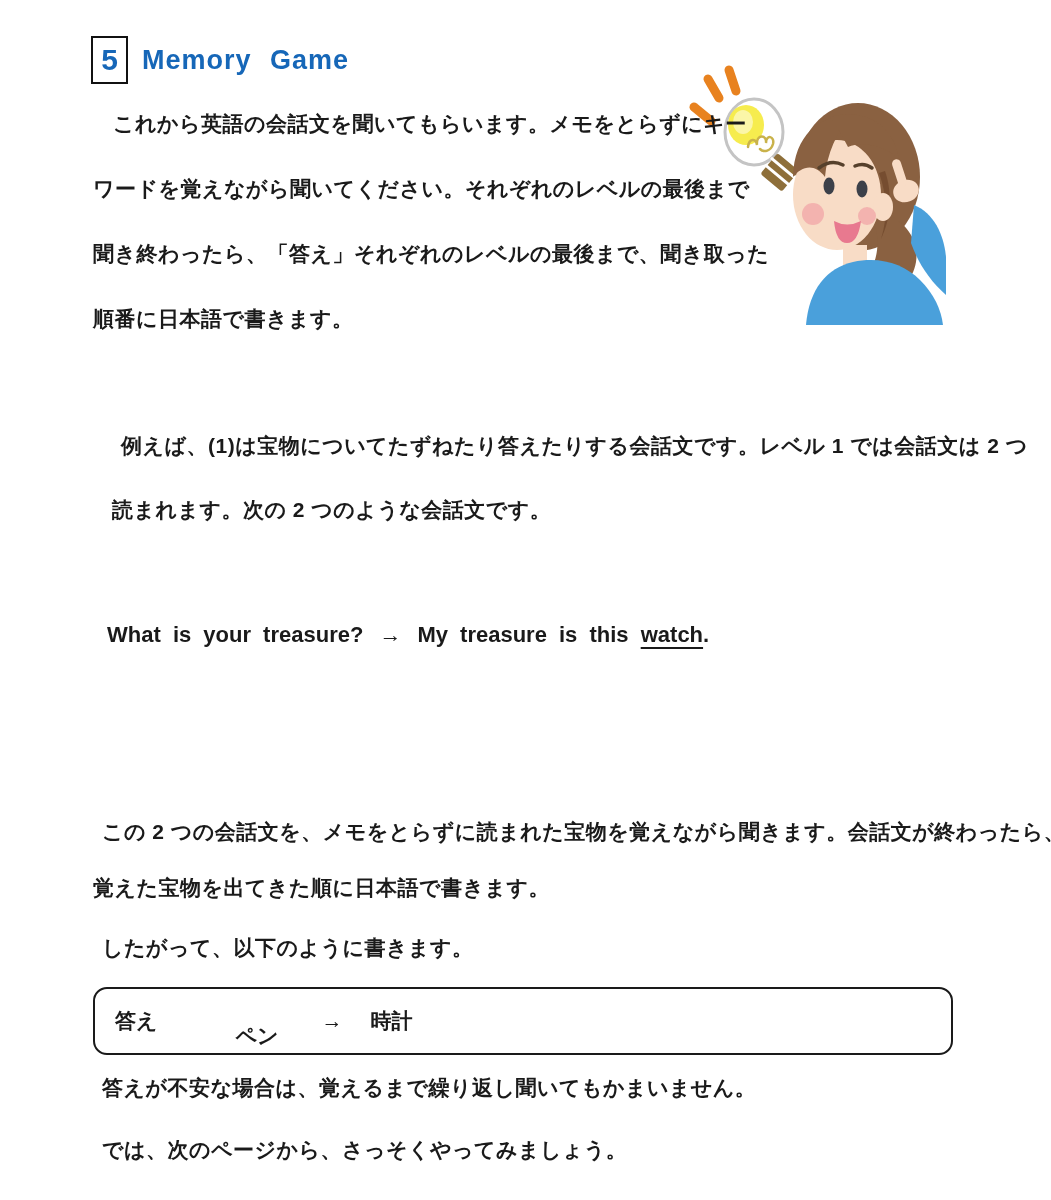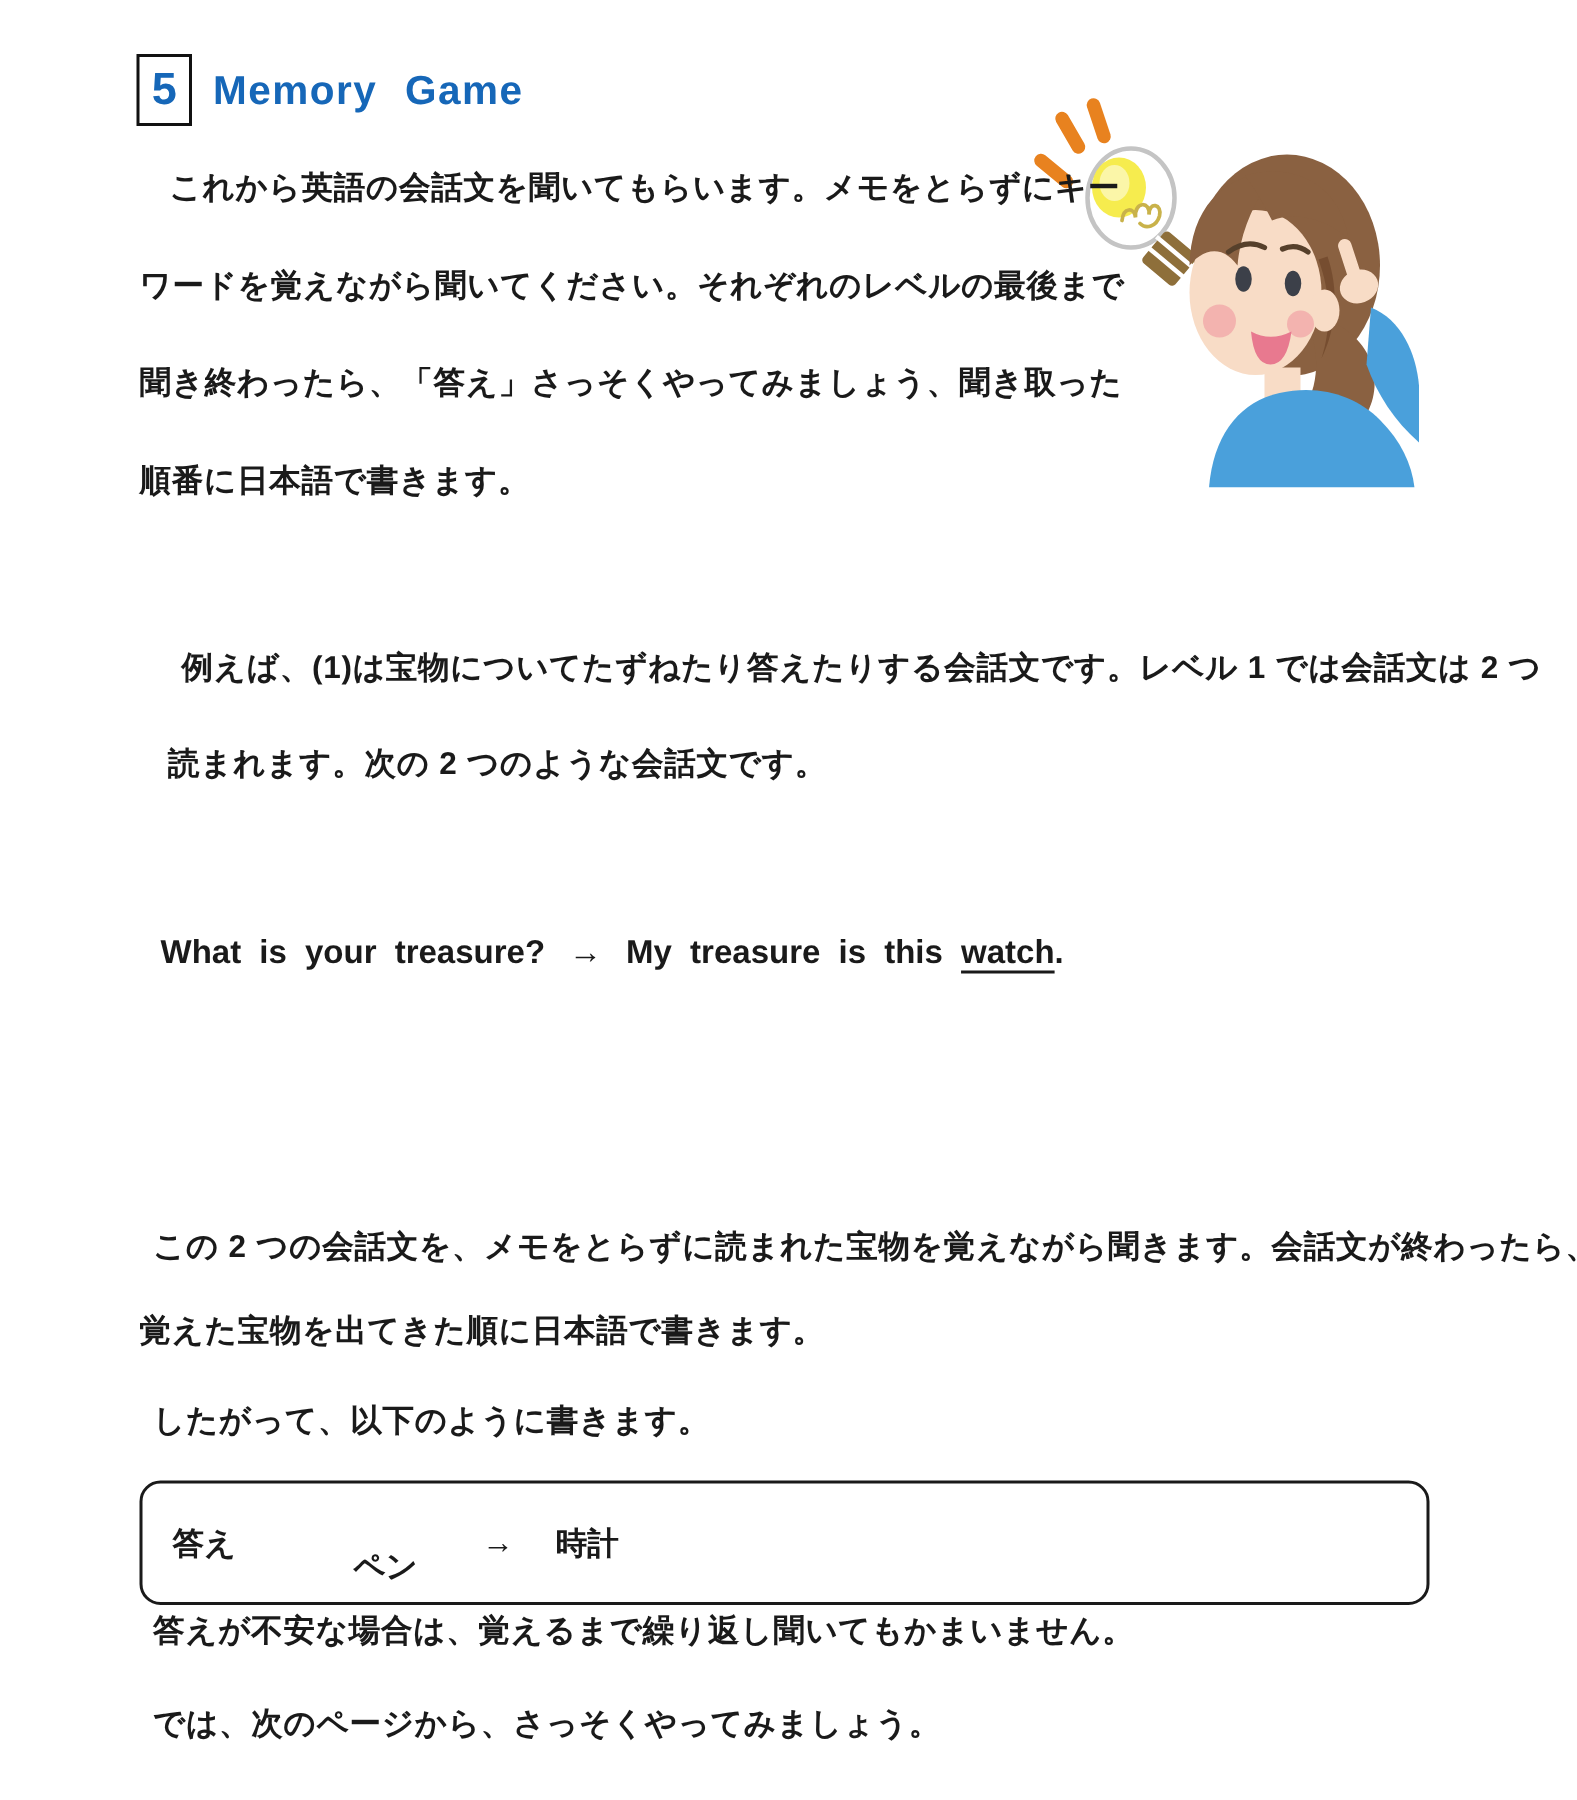--- a/index.html
+++ b/index.html
@@ -23,38 +23,38 @@
     font-size:30px;font-weight:bold;color:#1667B8;
   }
   .title-text{
     font-size:27px;font-weight:bold;color:#1667B8;
     letter-spacing:1px;word-spacing:10px;
     display:flex;gap:2px;align-items:baseline;
   }
   
   .jp{font-size:21px;font-weight:bold;letter-spacing:0.5px;}
   .block{position:absolute;left:93px;}
-  .p1{top:93px;width:620px;line-height:65px;}
+  .p1{top:93px;width:620px;line-height:65px;font-family:Liberation Mono, monospace;}
   .p2{top:414px;width:910px;line-height:64px;margin-left:19px;}
   .p3{top:804px;width:920px;line-height:56px;}
   .line{white-space:nowrap;}
   .indent{text-indent:20px;}
   .indent-sm{text-indent:9px;}
   .en-block{top:603px;line-height:64px;font-size:22px;font-weight:bold;}
   .en-line{white-space:nowrap;word-spacing:6px;text-indent:14px;}
   .en-line .arrow{margin:0 16px;font-weight:normal;}
   .keyword{text-decoration:underline;text-underline-offset:5px;text-decoration-thickness:2px;}
   .single{line-height:30px;white-space:nowrap;}
   .instruction{top:933px;}
   .note{top:1073px;}
   .closing{top:1135px;}
   
   .answer-box{
     position:absolute;left:93px;top:987px;
-    width:860px;height:83px;
+    width:860px;height:68px;
     border:2.5px solid #1a1a1a;border-radius:14px;
     box-sizing:border-box;
     display:flex;align-items:center;
     padding-left:20px;
     font-size:21px;font-weight:bold;
   }
   .answer-box .a-first{margin-left:78px;margin-top:30px;}
   .answer-box .a-arrow{margin-left:43px;font-weight:normal;}
   .answer-box .a-second{margin-left:28px;}
   
@@ -127,21 +127,21 @@
       <path d="M126,270 C129,234 147,213 173,207 C200,201 224,209 240,225 C254,239 261,254 263,270 Z" fill="#4AA0DB"></path>
 
       <ellipse cx="226" cy="136" rx="13" ry="11" fill="#F8DCC6" transform="rotate(-20 226 136)"></ellipse>
       <rect x="215" y="104" width="9" height="28" rx="4.5" fill="#F8DCC6" transform="rotate(-18 219 118)"></rect>
     </g>
   </svg>
 
   <div class="block jp p1">
     <div class="line indent">これから英語の会話文を聞いてもらいます。メモをとらずにキー</div>
     <div class="line">ワードを覚えながら聞いてください。それぞれのレベルの最後まで</div>
-    <div class="line">聞き終わったら、「答え」さっそくやってみましょう、聞き取った</div>
+    <div class="line">聞き終わったら、「答え」それぞれのレベルの最後まで、聞き取った</div>
     <div class="line">順番に日本語で書きます。</div>
   </div>
 
   <div class="block jp p2">
     <div class="line indent-sm">例えば、(1)は宝物についてたずねたり答えたりする会話文です。レベル 1 では会話文は 2 つ</div>
     <div class="line">読まれます。次の 2 つのような会話文です。</div>
   </div>
 
   <div class="block en-block">
     <div class="en-line">

